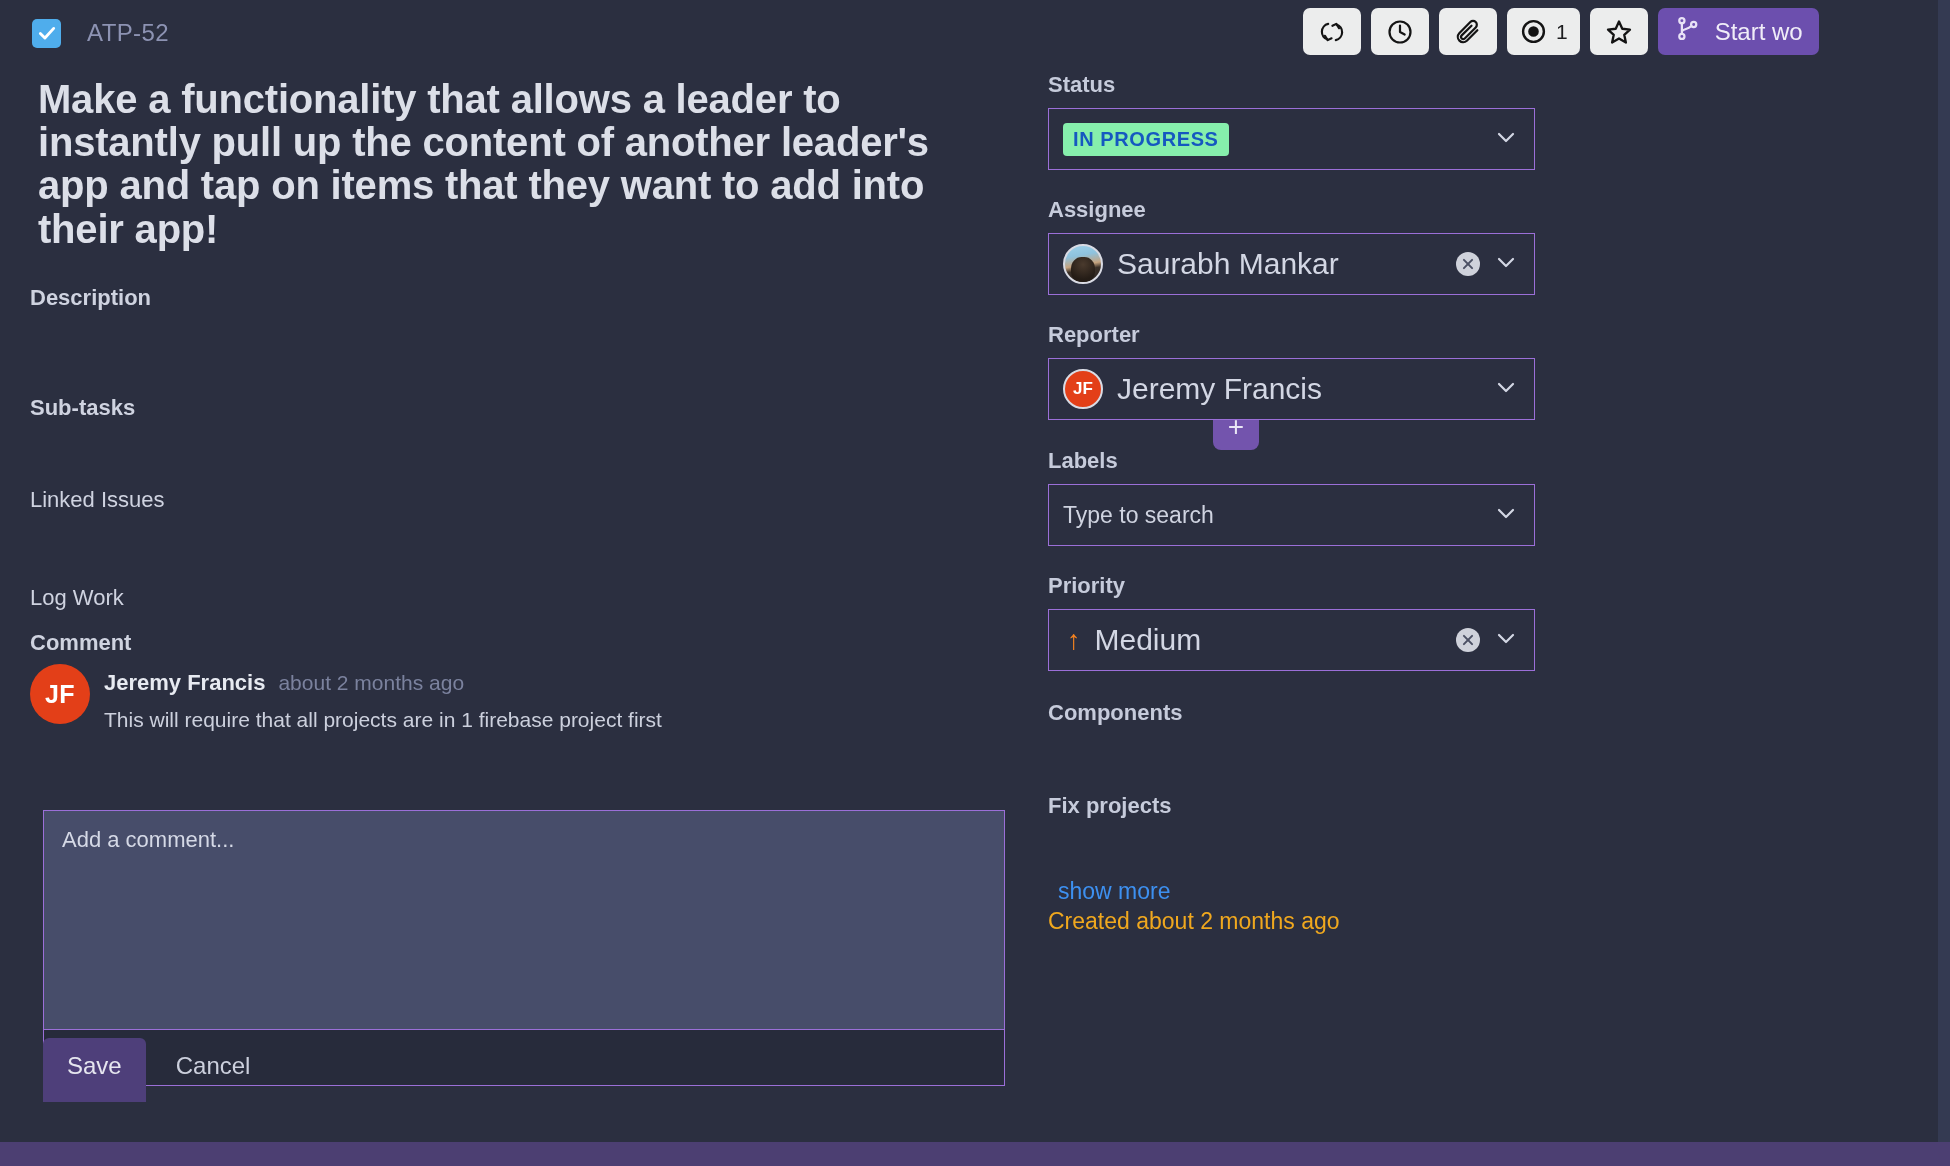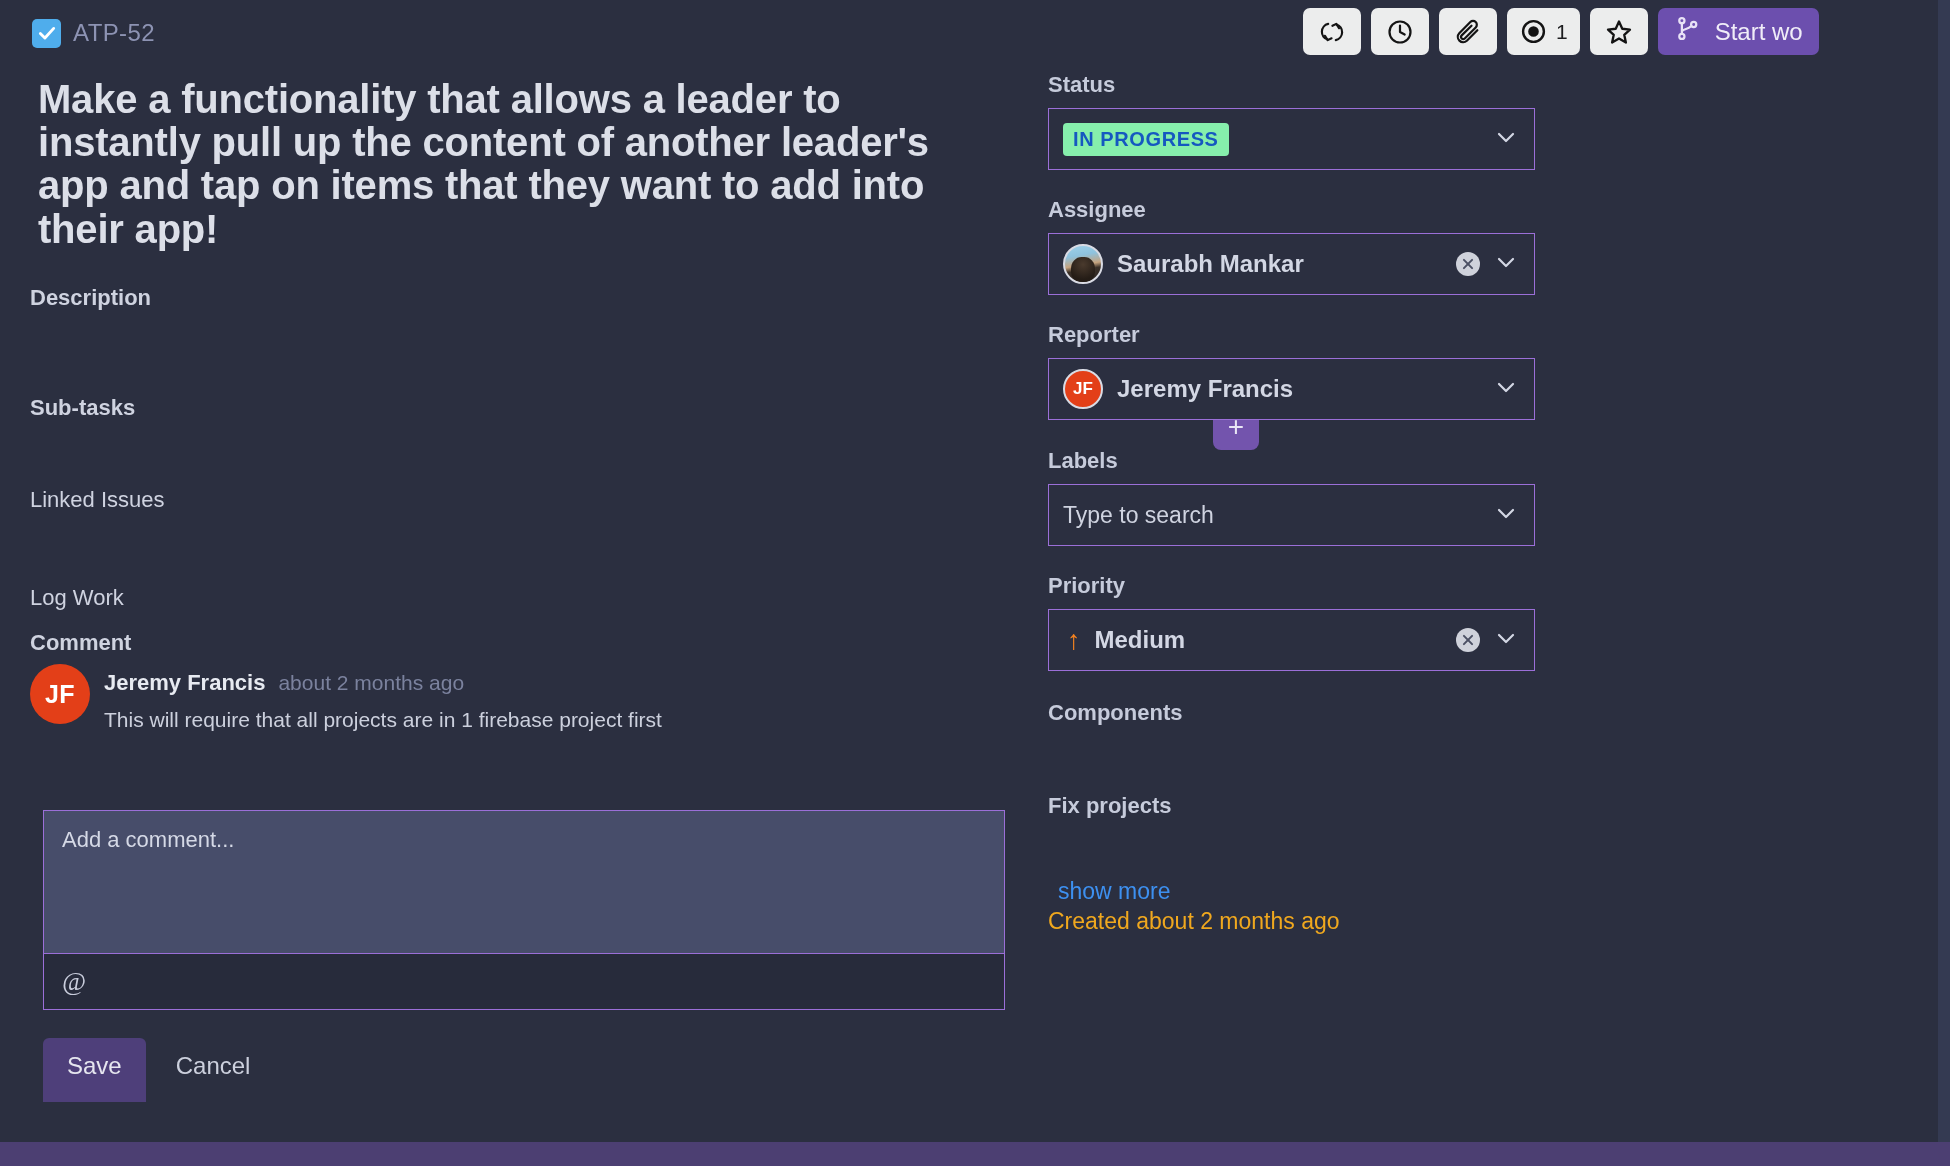--- a/index.html
+++ b/index.html
@@ -17,21 +17,21 @@
 
   
   .left-col {
     position: absolute;
     left: 0; top: 0;
     width: 1300px; height: 1166px;
     padding: 14px 0 0 0;
   }
 
   .issue-key-row {
-    display: flex; align-items: center; gap: 12px;
+    display: flex; align-items: center; gap: 26px;
     padding-left: 32px; height: 38px;
   }
   .task-check {
     width: 29px; height: 29px;
     background: #4fadec; border-radius: 5px;
     display: flex; align-items: center; justify-content: center;
     flex: 0 0 auto;
   }
   .task-check svg { width: 20px; height: 20px; display:block; }
   .issue-key {
@@ -89,21 +89,21 @@
   .comment-meta { display: flex; align-items: baseline; gap: 13px; }
   .comment-author { color: #e7eaf1; font-size: 22px; font-weight: 700; }
   .comment-time { color: #7b829e; font-size: 21px; }
   .comment-text { color: #ccd0dd; font-size: 21px; margin-top: 12px; }
 
   .comment-editor {
     position: absolute; left: 43px; top: 810px;
     width: 962px;
   }
   .comment-textarea {
-    width: 962px; height: 144px;
+    width: 962px; height: 220px;
     background: #474d6a;
     border: 1.5px solid #9b6fd8;
     color: #d5d9e6;
     font-family: "Liberation Sans", sans-serif;
     font-size: 22px;
     padding: 16px 18px;
     resize: none; outline: none;
     display: block;
   }
   .comment-textarea::placeholder { color: #d5d9e6; }
@@ -204,21 +204,21 @@
     width:64%; height:70%; border-radius:46% 46% 40% 40%;
     background: radial-gradient(circle at 50% 30%, #4a3a2d 0%, #241c16 70%);
   }
   .avatar-jf-sm {
     width: 40px; height: 40px; border-radius: 50%;
     background: #e33f18; color: #fff; border: 2px solid #d9dbe4;
     display: flex; align-items: center; justify-content: center;
     font-size: 17px; font-weight: 700; flex: 0 0 auto;
   }
   .field-value {
-    color: #d3d7e4; font-size: 24px; margin-left: 14px; font-weight: bold;
+    color: #d3d7e4; font-size: 30px; margin-left: 14px;
   }
   .field-placeholder { color: #cfd3e0; font-size: 23px; }
   .prio-arrow { color: #f58320; font-size: 27px; font-weight: 700; line-height: 1; margin-left: 4px; }
 
   .f-status    { top: 72px; }
   .f-assignee  { top: 197px; }
   .f-reporter  { top: 322px; }
   .f-labels    { top: 448px; }
   .f-priority  { top: 573px; }
   .f-components{ top: 700px; }

